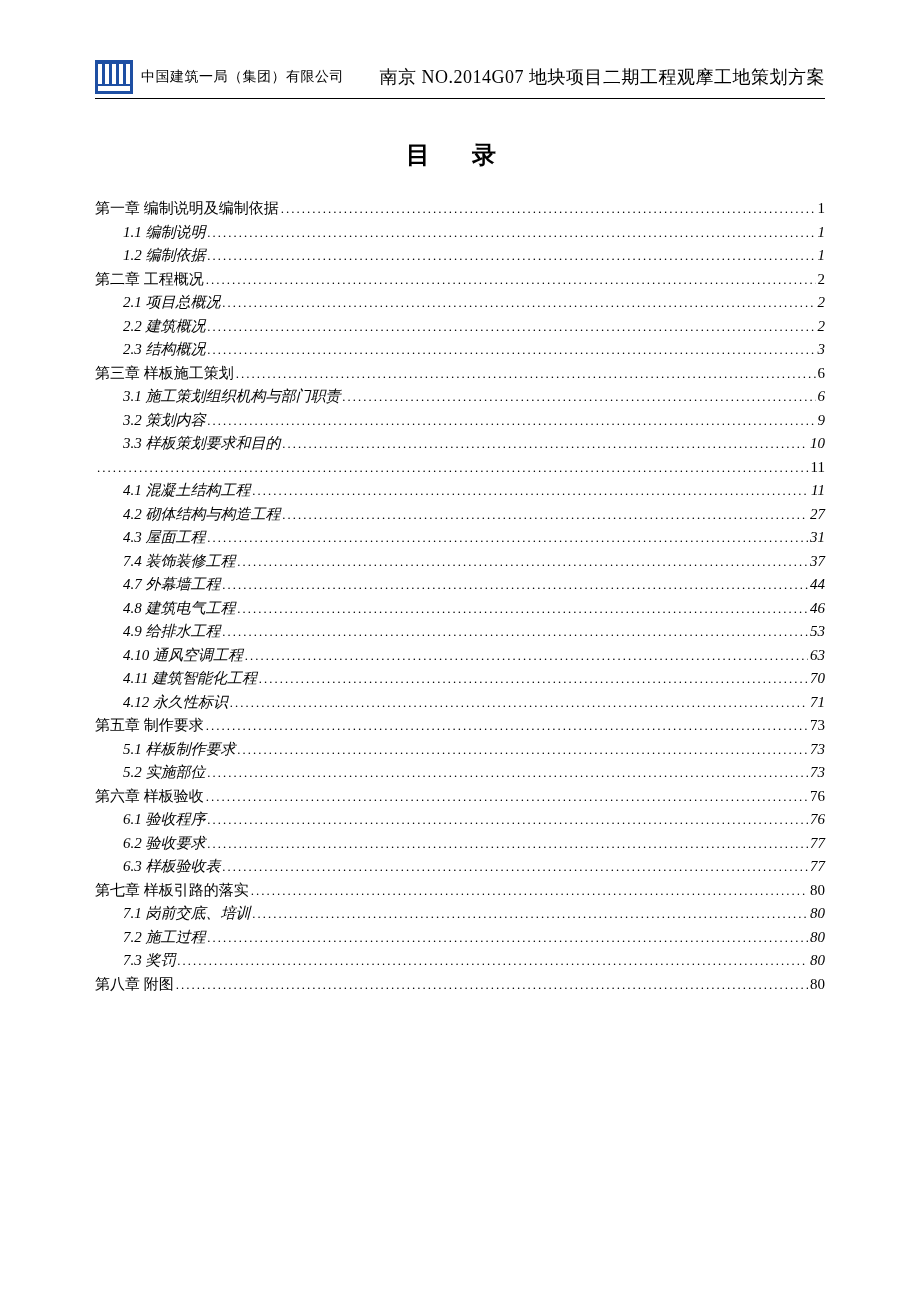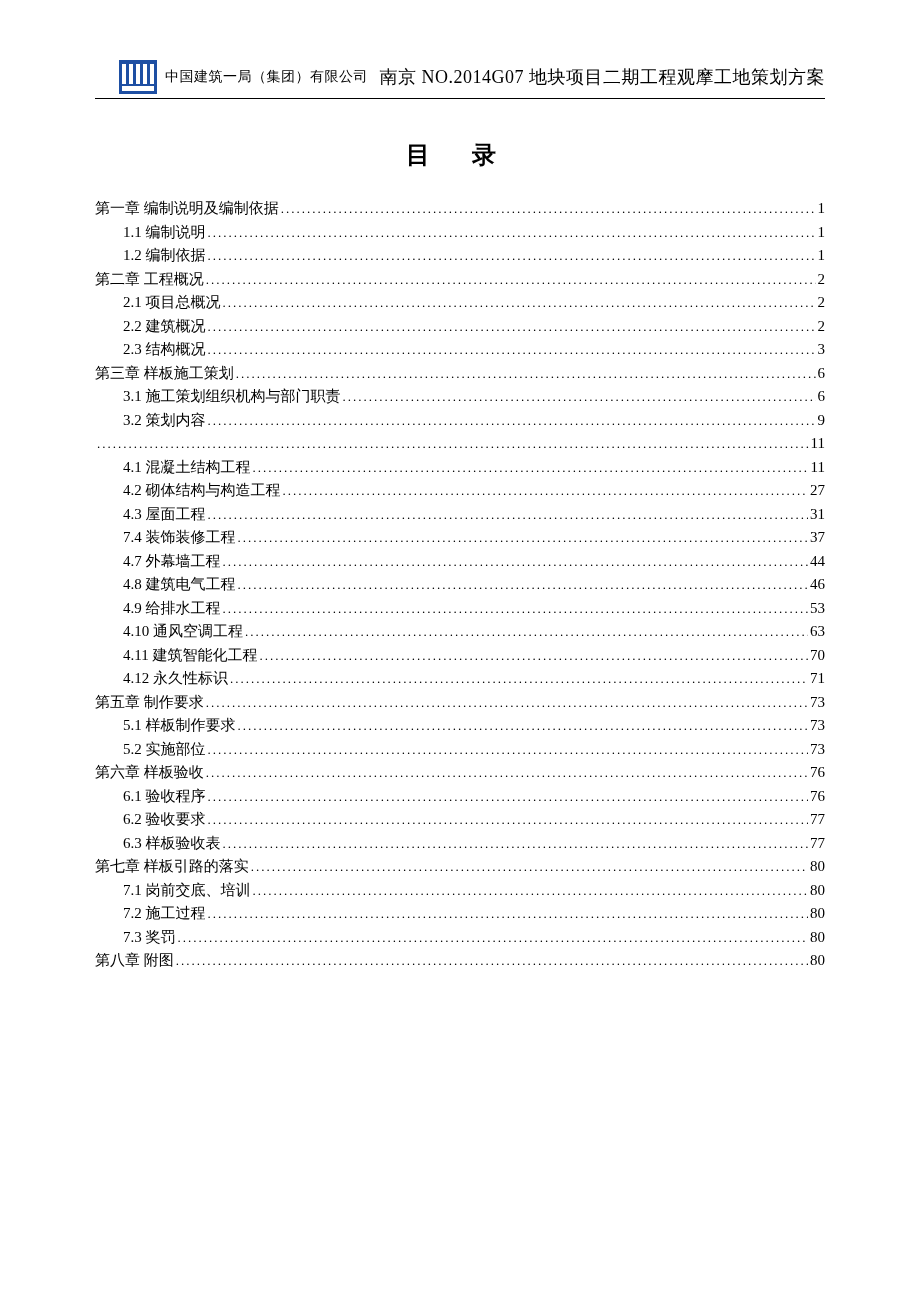--- a/index.html
+++ b/index.html
@@ -21,21 +21,20 @@
     justify-content: space-between;
     align-items: center;
     border-bottom: 1.5px solid #000;
     padding-bottom: 4px;
     margin-bottom: 40px;
   }
   .header-left {
     display: flex;
     align-items: center;
     gap: 8px;
-    margin-left: 24px;
   }
   .logo {
     width: 38px;
     height: 34px;
     display: flex;
     flex-direction: column;
     align-items: center;
     justify-content: center;
   }
   .logo svg { display: block; }
@@ -60,20 +59,21 @@
   }
   .toc-row {
     display: flex;
     align-items: baseline;
     margin: 0 0 8.5px 0;
     white-space: nowrap;
     text-align: center;
   }
   .toc-row.sub {
     padding-left: 28px;
+    font-style: italic;
   }
   .toc-label {
     flex: 0 0 auto;
   }
   .toc-dots {
     flex: 1 1 auto;
     overflow: hidden;
     position: relative;
     margin: 0 2px;
   }
@@ -159,20 +159,25 @@
       <div class="toc-row sub">
         <span class="toc-label">3.1 施工策划组织机构与部门职责</span>
         <span class="toc-dots"></span>
         <span class="toc-page">6</span>
       </div>
       <div class="toc-row sub">
         <span class="toc-label">3.2 策划内容</span>
         <span class="toc-dots"></span>
         <span class="toc-page">9</span>
       </div>
+      <div class="toc-row sub">
+        <span class="toc-label">3.3 样板策划要求和目的</span>
+        <span class="toc-dots"></span>
+        <span class="toc-page">10</span>
+      </div>
       <div class="toc-row">
         <span class="toc-dots"></span>
         <span class="toc-page">11</span>
       </div>
       <div class="toc-row sub">
         <span class="toc-label">4.1 混凝土结构工程</span>
         <span class="toc-dots"></span>
         <span class="toc-page">11</span>
       </div>
       <div class="toc-row sub">

